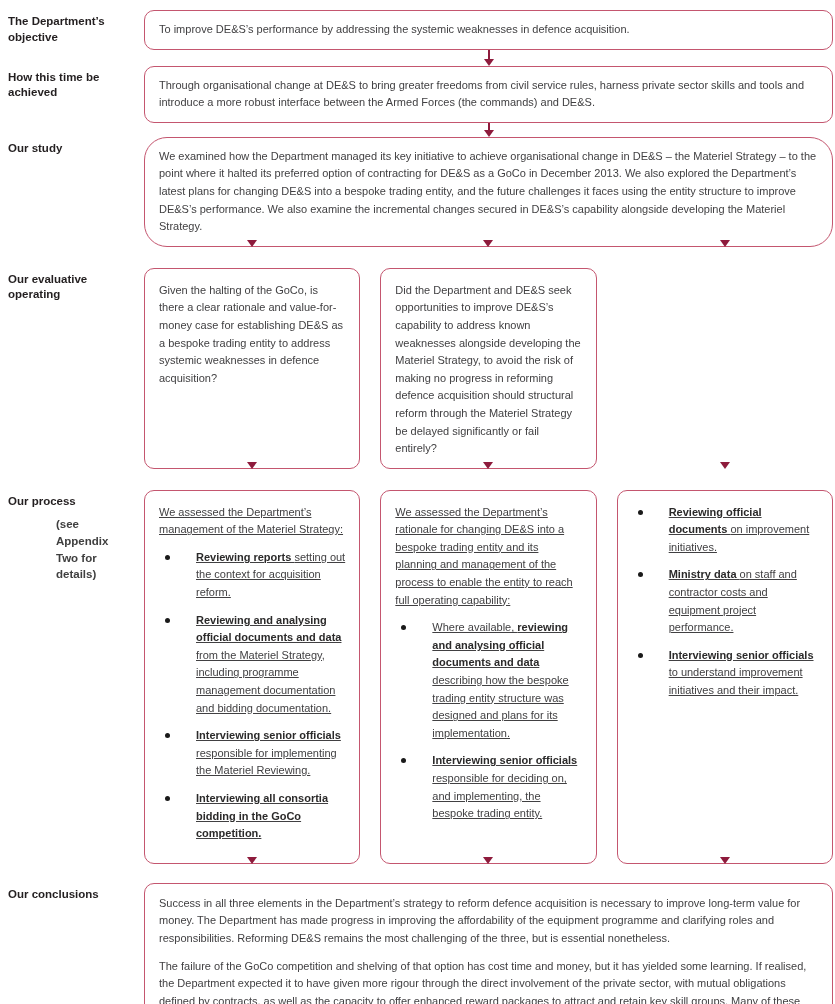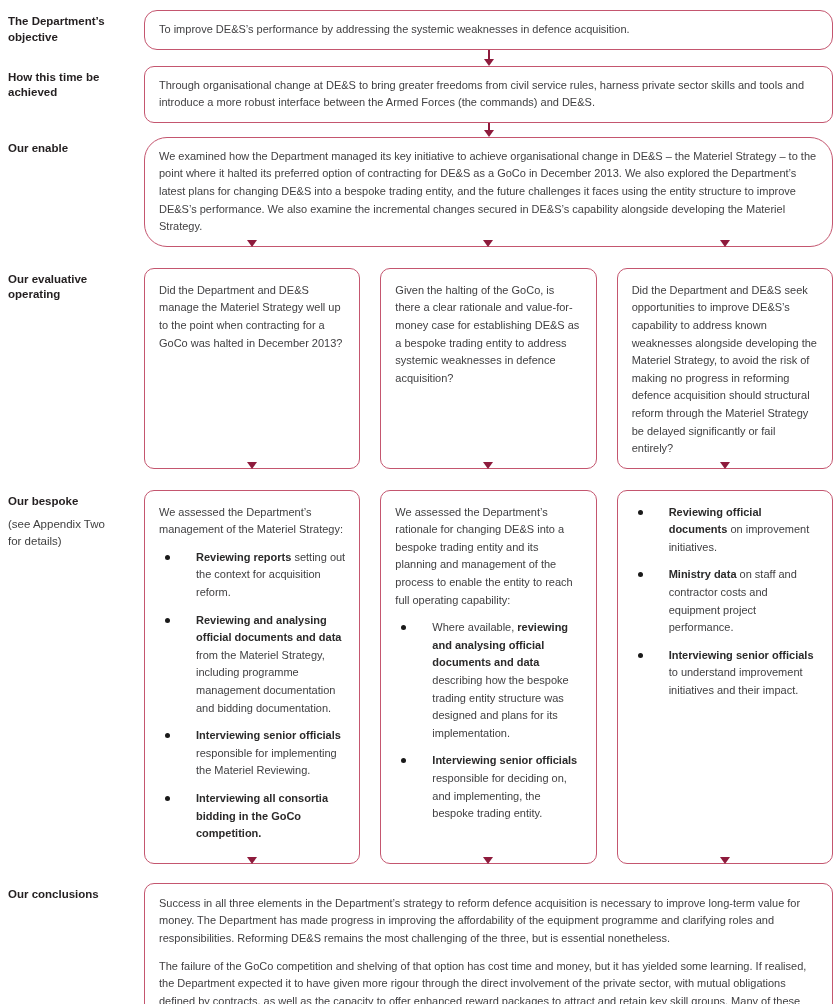--- a/index.html
+++ b/index.html
@@ -27,40 +27,41 @@
   }
   .row-label{
     font-size:11.5px;
     font-weight:bold;
     color:var(--label);
     line-height:1.35;
     padding-top:4px;
   }
   .row-label .note{
     display:block;
-    font-weight:normal;
+    font-weight:bold;
     color:#3f3f3f;
     margin-top:7px;
     line-height:1.45;
+    margin-left:48px;
   }
   .box{
     border:1.5px solid var(--border);
     border-radius:10px;
     padding:10px 14px;
     font-size:11px;
     line-height:1.6;
     color:var(--body);
     background:#fff;
   }
   .box.center-v{display:flex;align-items:center;}
-  .box-objective{min-height:37px;border-radius:13px;}
+  .box-objective{min-height:37px;}
   .box-how{min-height:56px;}
   .box-study{min-height:103px;border-radius:23px;}
   .box-criteria{min-height:179px;padding-top:13px;}
-  .box-evidence{min-height:351px;padding-top:13px;}
+  .box-evidence{min-height:351px;padding-top:13px;text-decoration:underline;}
   .box-conclusions{min-height:170px;padding-top:11px;}
   .box-conclusions p + p{margin-top:10px;}
   .three-col{
     display:grid;
     grid-template-columns:repeat(3,1fr);
     gap:20px;
   }
   
   .arrow-row{height:16px;}
   .arrow-row.tall{height:21px;}
@@ -128,21 +129,21 @@
   </div>
 
   <div class="row arrow-row short">
     <div></div>
     <div class="arrow-cell">
         <div class="down-arrow"></div>
       </div>
   </div>
 
   <div class="row">
-    <div class="row-label">Our enable</div>
+    <div class="row-label">Our study</div>
     <div class="box box-study">
       <span>We examined how the Department managed its key initiative to achieve organisational change in DE&amp;S – the Materiel Strategy – to the point where it halted its preferred option of contracting for DE&amp;S as a GoCo in December 2013. We also explored the Department’s latest plans for changing DE&amp;S into a bespoke trading entity, and the future challenges it faces using the entity structure to improve DE&amp;S’s performance. We also examine the incremental changes secured in DE&amp;S’s capability alongside developing the Materiel Strategy.</span>
     </div>
   </div>
 
   <div class="row arrow-row tall">
     <div></div>
     <div class="three-col">
       <div class="arrow-cell">
           <div class="down-arrow"></div>
@@ -153,23 +154,20 @@
       <div class="arrow-cell">
           <div class="down-arrow"></div>
         </div>
     </div>
   </div>
 
   <div class="row">
     <div class="row-label">Our evaluative operating</div>
     <div class="three-col">
       <div class="box box-criteria">
-        <span>Did the Department and DE&amp;S manage the Materiel Strategy well up to the point when contracting for a GoCo was halted in December 2013?</span>
-      </div>
-      <div class="box box-criteria">
         <span>Given the halting of the GoCo, is there a clear rationale and value-for-money case for establishing DE&amp;S as a bespoke trading entity to address systemic weaknesses in defence acquisition?</span>
       </div>
       <div class="box box-criteria">
         <span>Did the Department and DE&amp;S seek opportunities to improve DE&amp;S’s capability to address known weaknesses alongside developing the Materiel Strategy, to avoid the risk of making no progress in reforming defence acquisition should structural reform through the Materiel Strategy be delayed significantly or fail entirely?</span>
       </div>
     </div>
   </div>
 
   <div class="row arrow-row tall">
     <div></div>
@@ -181,21 +179,21 @@
           <div class="down-arrow"></div>
         </div>
       <div class="arrow-cell">
           <div class="down-arrow"></div>
         </div>
     </div>
   </div>
 
   <div class="row">
     <div class="row-label">
-      <span>Our bespoke</span>
+      <span>Our process</span>
       <span class="note">(see Appendix Two for details)</span>
     </div>
     <div class="three-col">
       <div class="box box-evidence">
         <div class="intro">We assessed the Department’s management of the Materiel Strategy:</div>
         <div>
             <div class="bullet-item">
               <span class="bullet-dot"></span>
               <span class="bullet-text"><span class="b">Reviewing reports </span><span>setting out the context for acquisition reform.</span></span>
             </div>

